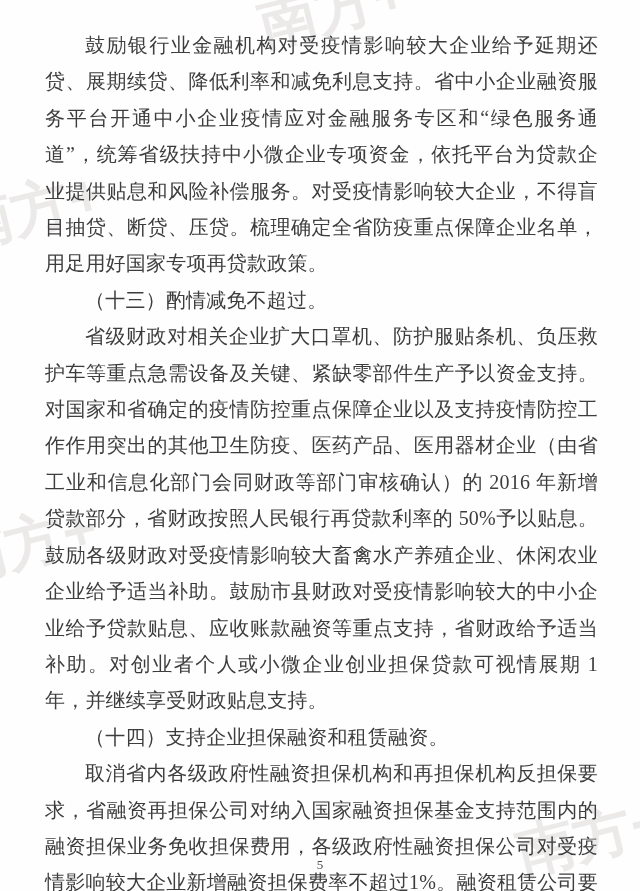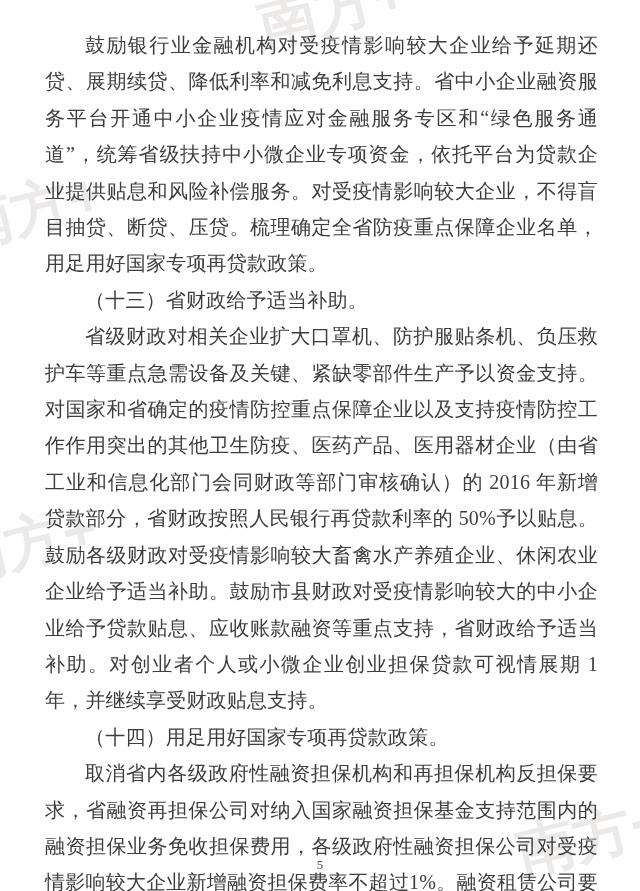--- a/index.html
+++ b/index.html
@@ -61,21 +61,21 @@
 
 <div class="page">
 
   <span class="watermark wm-top">南方+</span>
   <span class="watermark wm-left-1">南方+</span>
   <span class="watermark wm-left-2">南方+</span>
   <span class="watermark wm-bottom">南方+</span>
 
   <div class="content">
     <p>鼓励银行业金融机构对受疫情影响较大企业给予延期还贷、展期续贷、降低利率和减免利息支持。省中小企业融资服务平台开通中小企业疫情应对金融服务专区和“绿色服务通道”，统筹省级扶持中小微企业专项资金，依托平台为贷款企业提供贴息和风险补偿服务。对受疫情影响较大企业，不得盲目抽贷、断贷、压贷。梳理确定全省防疫重点保障企业名单，用足用好国家专项再贷款政策。</p>
-    <p>（十三）省财政给予适当补助。</p>
+    <p>（十三）酌情减免不超过。</p>
     <p>省级财政对相关企业扩大口罩机、防护服贴条机、负压救护车等重点急需设备及关键、紧缺零部件生产予以资金支持。对国家和省确定的疫情防控重点保障企业以及支持疫情防控工作作用突出的其他卫生防疫、医药产品、医用器材企业（由省工业和信息化部门会同财政等部门审核确认）的 2016 年新增贷款部分，省财政按照人民银行再贷款利率的 50%予以贴息。鼓励各级财政对受疫情影响较大畜禽水产养殖企业、休闲农业企业给予适当补助。鼓励市县财政对受疫情影响较大的中小企业给予贷款贴息、应收账款融资等重点支持，省财政给予适当补助。对创业者个人或小微企业创业担保贷款可视情展期 1 年，并继续享受财政贴息支持。</p>
-    <p>（十四）用足用好国家专项再贷款政策。</p>
+    <p>（十四）支持企业担保融资和租赁融资。</p>
     <p>取消省内各级政府性融资担保机构和再担保机构反担保要求，省融资再担保公司对纳入国家融资担保基金支持范围内的融资担保业务免收担保费用，各级政府性融资担保公司对受疫情影响较大企业新增融资担保费率不超过1%。融资租赁公司要调整受疫情影响较大企业还款期限和还款方式,酌情减免不超过 6 个月的租金利息,</p>
   </div>
 
   <div class="page-number">5</div>
 
 </div>
 
 </body></html>

